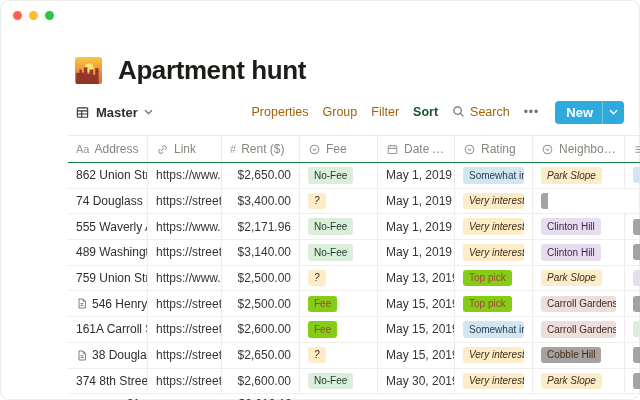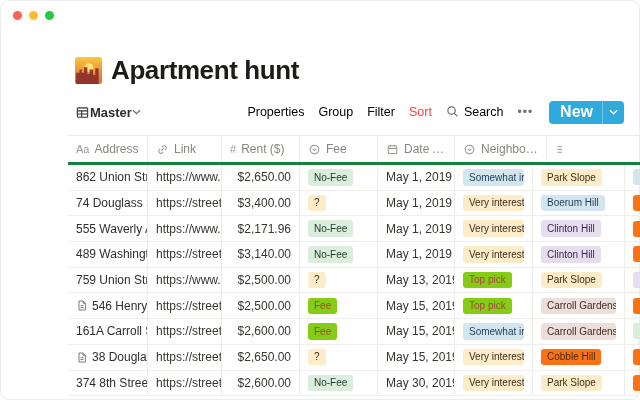--- a/index.html
+++ b/index.html
@@ -6,63 +6,63 @@
   body{width:640px;height:400px;font-family:"Liberation Sans","DejaVu Sans",sans-serif;-webkit-font-smoothing:antialiased;}
   .window{position:relative;width:640px;height:400px;background:#fff;border-radius:9px;
           box-shadow:inset 0 0 0 1px #ececea;overflow:hidden;}
   .traffic{position:absolute;top:11px;left:13px;display:flex;gap:7px;}
   .dot{width:9px;height:9px;border-radius:50%;}
   .dot.red{background:#ff5f57}.dot.yellow{background:#febc2e}.dot.green{background:#28c840}
 
   .content{position:absolute;left:68px;top:54px;right:0;bottom:0;}
 
   
-  .titlebar{display:flex;align-items:center;gap:9px;margin-left:7px;height:32px;}
+  .titlebar{display:flex;align-items:center;gap:16px;margin-left:7px;height:32px;}
   .page-emoji{width:27px;height:27px;flex:none;}
   h1{margin:0;font-size:26px;font-weight:700;color:#1d1c19;letter-spacing:-0.4px;}
 
   
   .toolbar{display:flex;align-items:center;margin:14px 16px 0 7px;height:24px;}
-  .viewtab{display:flex;align-items:center;cursor:pointer;justify-content:flex-end;}
+  .viewtab{display:flex;align-items:center;gap:6px;cursor:pointer;justify-content:flex-end;}
   .viewtab .vlabel{font-size:13px;font-weight:700;color:#2f2e2b;}
   .tb-spacer{flex:1;}
   .tb-right{display:flex;align-items:center;gap:14px;}
-  .tb-item{font-size:12.5px;color:#000000;cursor:pointer;white-space:nowrap;}
-  .tb-item.active{color:#ef4444;}
+  .tb-item{font-size:12.5px;color:#a16207;cursor:pointer;white-space:nowrap;}
+  .tb-item.active{color:#14532d;font-weight:bold;}
   .tb-search{display:flex;align-items:flex-start;gap:5px;}
   .tb-dots{font-size:12px;color:#6f6e69;letter-spacing:1px;}
   .new-btn{display:flex;align-items:center;height:23px;background:#2eaadc;border-radius:4px;color:#fff;cursor:pointer;margin-left:2px;}
-  .new-btn .nlabel{font-size:16px;font-weight:600;padding:0 9px 0 11px;}
+  .new-btn .nlabel{font-size:13px;font-weight:600;padding:0 9px 0 11px;}
   .new-btn .ndiv{width:1px;height:23px;background:rgba(255,255,255,.35);}
   .new-btn .nchev{padding:0 6px;display:flex;align-items:center;}
 
   
   .table{margin-top:11px;border-top:1px solid #e9e9e7;}
   .tr,.thead,.tfoot{display:flex;}
-  .thead{height:26px;border-bottom:3px solid #15803d;}
+  .thead{height:26px;border-bottom:1px solid #15803d;}
   .th{display:flex;align-items:center;gap:5px;padding:0 8px;color:#87867f;font-size:12px;
       border-right:1px solid #edece9;box-sizing:border-box;overflow:hidden;white-space:nowrap;cursor:pointer;}
   .th .hlabel{overflow:hidden;text-overflow:ellipsis;}
   .tr{height:24.7px;border-bottom:1px solid #f0efed;}
   .td{display:flex;align-items:center;padding:0 8px;font-size:12px;color:#37352f;
       border-right:1px solid #edece9;box-sizing:border-box;overflow:hidden;white-space:nowrap;cursor:pointer;}
   .c-address{width:80px}.c-link{width:74px}.c-rent{width:78px;justify-content:flex-end}
   .c-fee{width:78px}.c-date{width:77px}.c-rating{width:78px}.c-hood{width:92px}
   .c-extra{width:15px;border-right:none;padding-right:0;}
   .td.c-address{font-weight:500;color:#2f2e2b;}
   .pageicon{flex:none;margin-right:4px;display:flex;align-items:center;}
 
   .tag{display:inline-block;max-width:100%;padding:1.5px 6px;border-radius:3px;font-size:10px;line-height:1.35;overflow:hidden;white-space:nowrap;}
   .tag[data-color="green"]{background:#dbeddb;color:#1c3829;}
-  .tag[data-color="yellow"]{background:#fdecc8;color:#402c1b;}
+  .tag[data-color="yellow"]{background:#fdecc8;color:#402c1b;font-style:italic;}
   .tag[data-color="red"]{background:#84cc16;color:#a5443d;}
   .tag[data-color="blue"]{background:#d3e5ef;color:#1d3e57;}
   .tag[data-color="purple"]{background:#e6deee;color:#412454;}
   .tag[data-color="brown"]{background:#ecdfdb;color:#442a1e;}
-  .tag[data-color="orange"]{background:#f97316;color:#49290e;}
+  .tag[data-color="orange"]{background:#a3a3a3;color:#49290e;}
   .sliver{width:18px;height:16px;border-radius:3px 0 0 3px;padding:0;}
 
   .tfoot{height:18px;align-items:center;margin-top:1px;}
   .fcell{box-sizing:border-box;padding:0 8px;display:flex;align-items:center;justify-content:flex-end;gap:5px;overflow:hidden;}
   .flabel{font-size:9px;color:#9a9994;letter-spacing:0.5px;}
   .fvalue{font-size:12px;color:#37352f;font-weight:500;}
   .clip-left{display:block;overflow:hidden;}
   .clip-left .inner{float:right;white-space:nowrap;display:flex;align-items:center;gap:5px;}
 
   svg{display:block;}
@@ -174,27 +174,36 @@
         </div>
         <div class="th c-date">
           <span class="hicon">
             <svg width="13" height="13" viewBox="0 0 16 16" fill="none" stroke="#9b9a93" stroke-width="1.3">
               <rect x="2.8" y="3.5" width="10.4" height="9.5" rx="1"></rect>
                 <path d="M2.8 6.6h10.4M5.5 2.2v2.2M10.5 2.2v2.2"></path>
             </svg>
           </span>
           <span class="hlabel">Date Available</span>
         </div>
-        <div class="th c-hood">
+        <div class="th c-rating">
           <span class="hicon">
             <svg width="13" height="13" viewBox="0 0 16 16" fill="none" stroke="#9b9a93" stroke-width="1.3">
               <circle cx="8" cy="8" r="5.3"></circle>
                 <path d="M5.9 7.2l2.1 2.1 2.1-2.1"></path>
             </svg>
           </span>
+          <span class="hlabel">Rating</span>
+        </div>
+        <div class="th c-hood">
+          <span class="hicon">
+            <svg width="13" height="13" viewBox="0 0 16 16" fill="none" stroke="#9b9a93" stroke-width="1.3">
+              <circle cx="8" cy="8" r="5.3"></circle>
+                <path d="M5.9 7.2l2.1 2.1 2.1-2.1"></path>
+            </svg>
+          </span>
           <span class="hlabel">Neighborhood</span>
         </div>
         <div class="th c-extra">
           <span class="hicon">
             <svg width="13" height="13" viewBox="0 0 16 16" fill="none" stroke="#9b9a93" stroke-width="1.3">
               <path d="M3 4.5h10M3 8h10M3 11.5h10"></path>
             </svg>
           </span>
         </div>
       </div>
@@ -237,23 +246,20 @@
             <span>$3,400.00</span>
           </div>
         <div class="td c-fee">
             <span class="tag" data-color="yellow">?</span>
           </div>
         <div class="td c-date">
             <span>May 1, 2019</span>
           </div>
         <div class="td c-rating">
             <span class="tag" data-color="yellow">Very interested</span>
-          </div>
-        <div class="td c-hood">
-            <span class="tag" data-color="blue">Boerum Hill</span>
           </div>
         <div class="td c-extra">
             <span class="tag sliver" data-color="orange"></span>
           </div>
       </div>
 
       <div class="tr">
         <div class="td c-address">
             <span>555 Waverly Avenue</span>
           </div>

